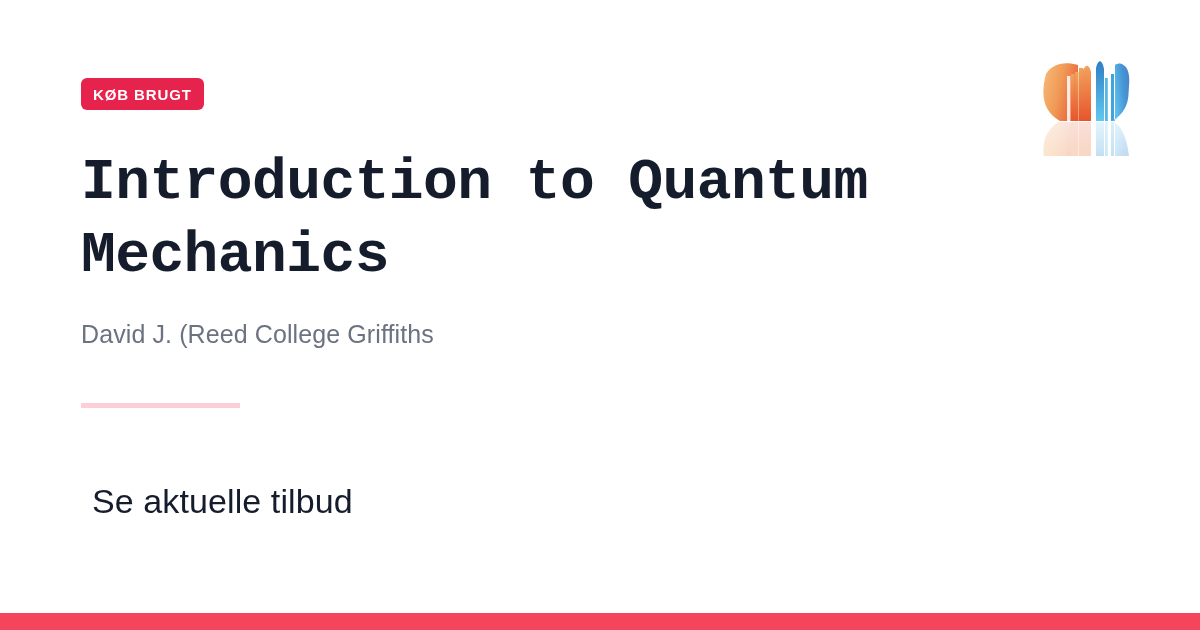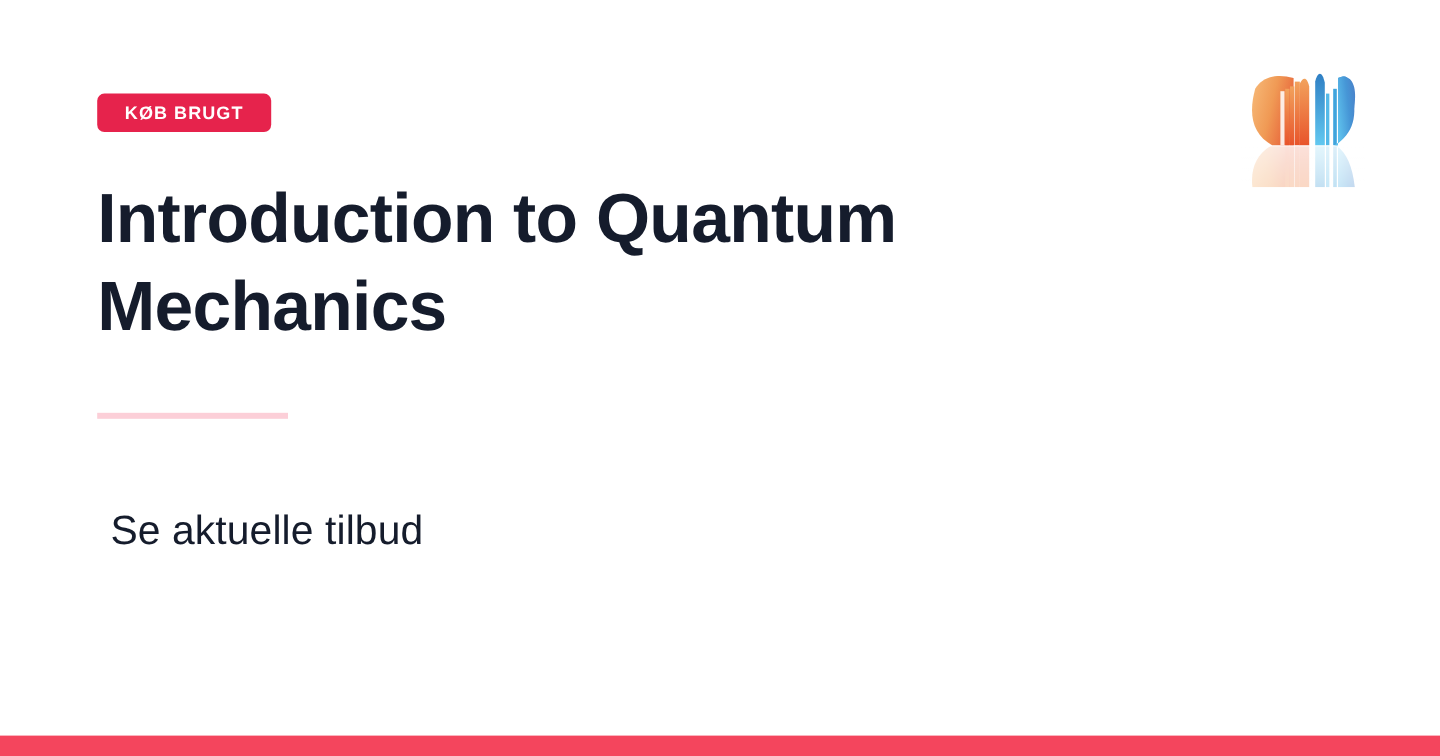--- a/index.html
+++ b/index.html
@@ -23,21 +23,21 @@
   }
 
   
   .badge {
     position: absolute;
     left: 81px;
     top: 78px;
     height: 32px;
     display: flex;
     align-items: center;
-    padding: 0 23px;
+    padding: 0 12px;
     background: #e6234c;
     border-radius: 6px;
     box-sizing: border-box;
   }
   .badge-label {
     color: #ffffff;
     font-family: "Liberation Sans", sans-serif;
     font-size: 15px;
     font-weight: bold;
     letter-spacing: 0.9px;
@@ -63,21 +63,21 @@
   .content {
     position: absolute;
     left: 81px;
     top: 146px;
     width: 900px;
   }
 
   .title {
     margin: 0;
     color: #151c2c;
-    font-family: Liberation Sans, sans-serif;
+    font-family: Liberation Mono, monospace;
     font-size: 58px;
     font-weight: bold;
     line-height: 1.26;
     letter-spacing: -0.6px;
     max-width: 880px;
   }
 
   .author {
     margin: 0;
     padding-top: 26px;
@@ -197,20 +197,21 @@
           <path d="M81 13 C 90 9, 97 16, 95 34 C 93 52, 88 63, 79 69 L81 69 Z" fill="url(#gradRight)"></path>
         </g>
         <rect x="0" y="70" width="104" height="34" fill="url(#fadeMask)"></rect>
       </g>
     </svg>
   </div>
 
   <div class="content">
     <h1 class="title">Introduction to Quantum Mechanics</h1>
 
+    <p class="author">David J. (Reed College Griffiths</p>
 
     <hr class="divider">
 
     <p class="cta">Se aktuelle tilbud</p>
   </div>
 
   <div class="bottom-bar"></div>
 
 </div>
 

